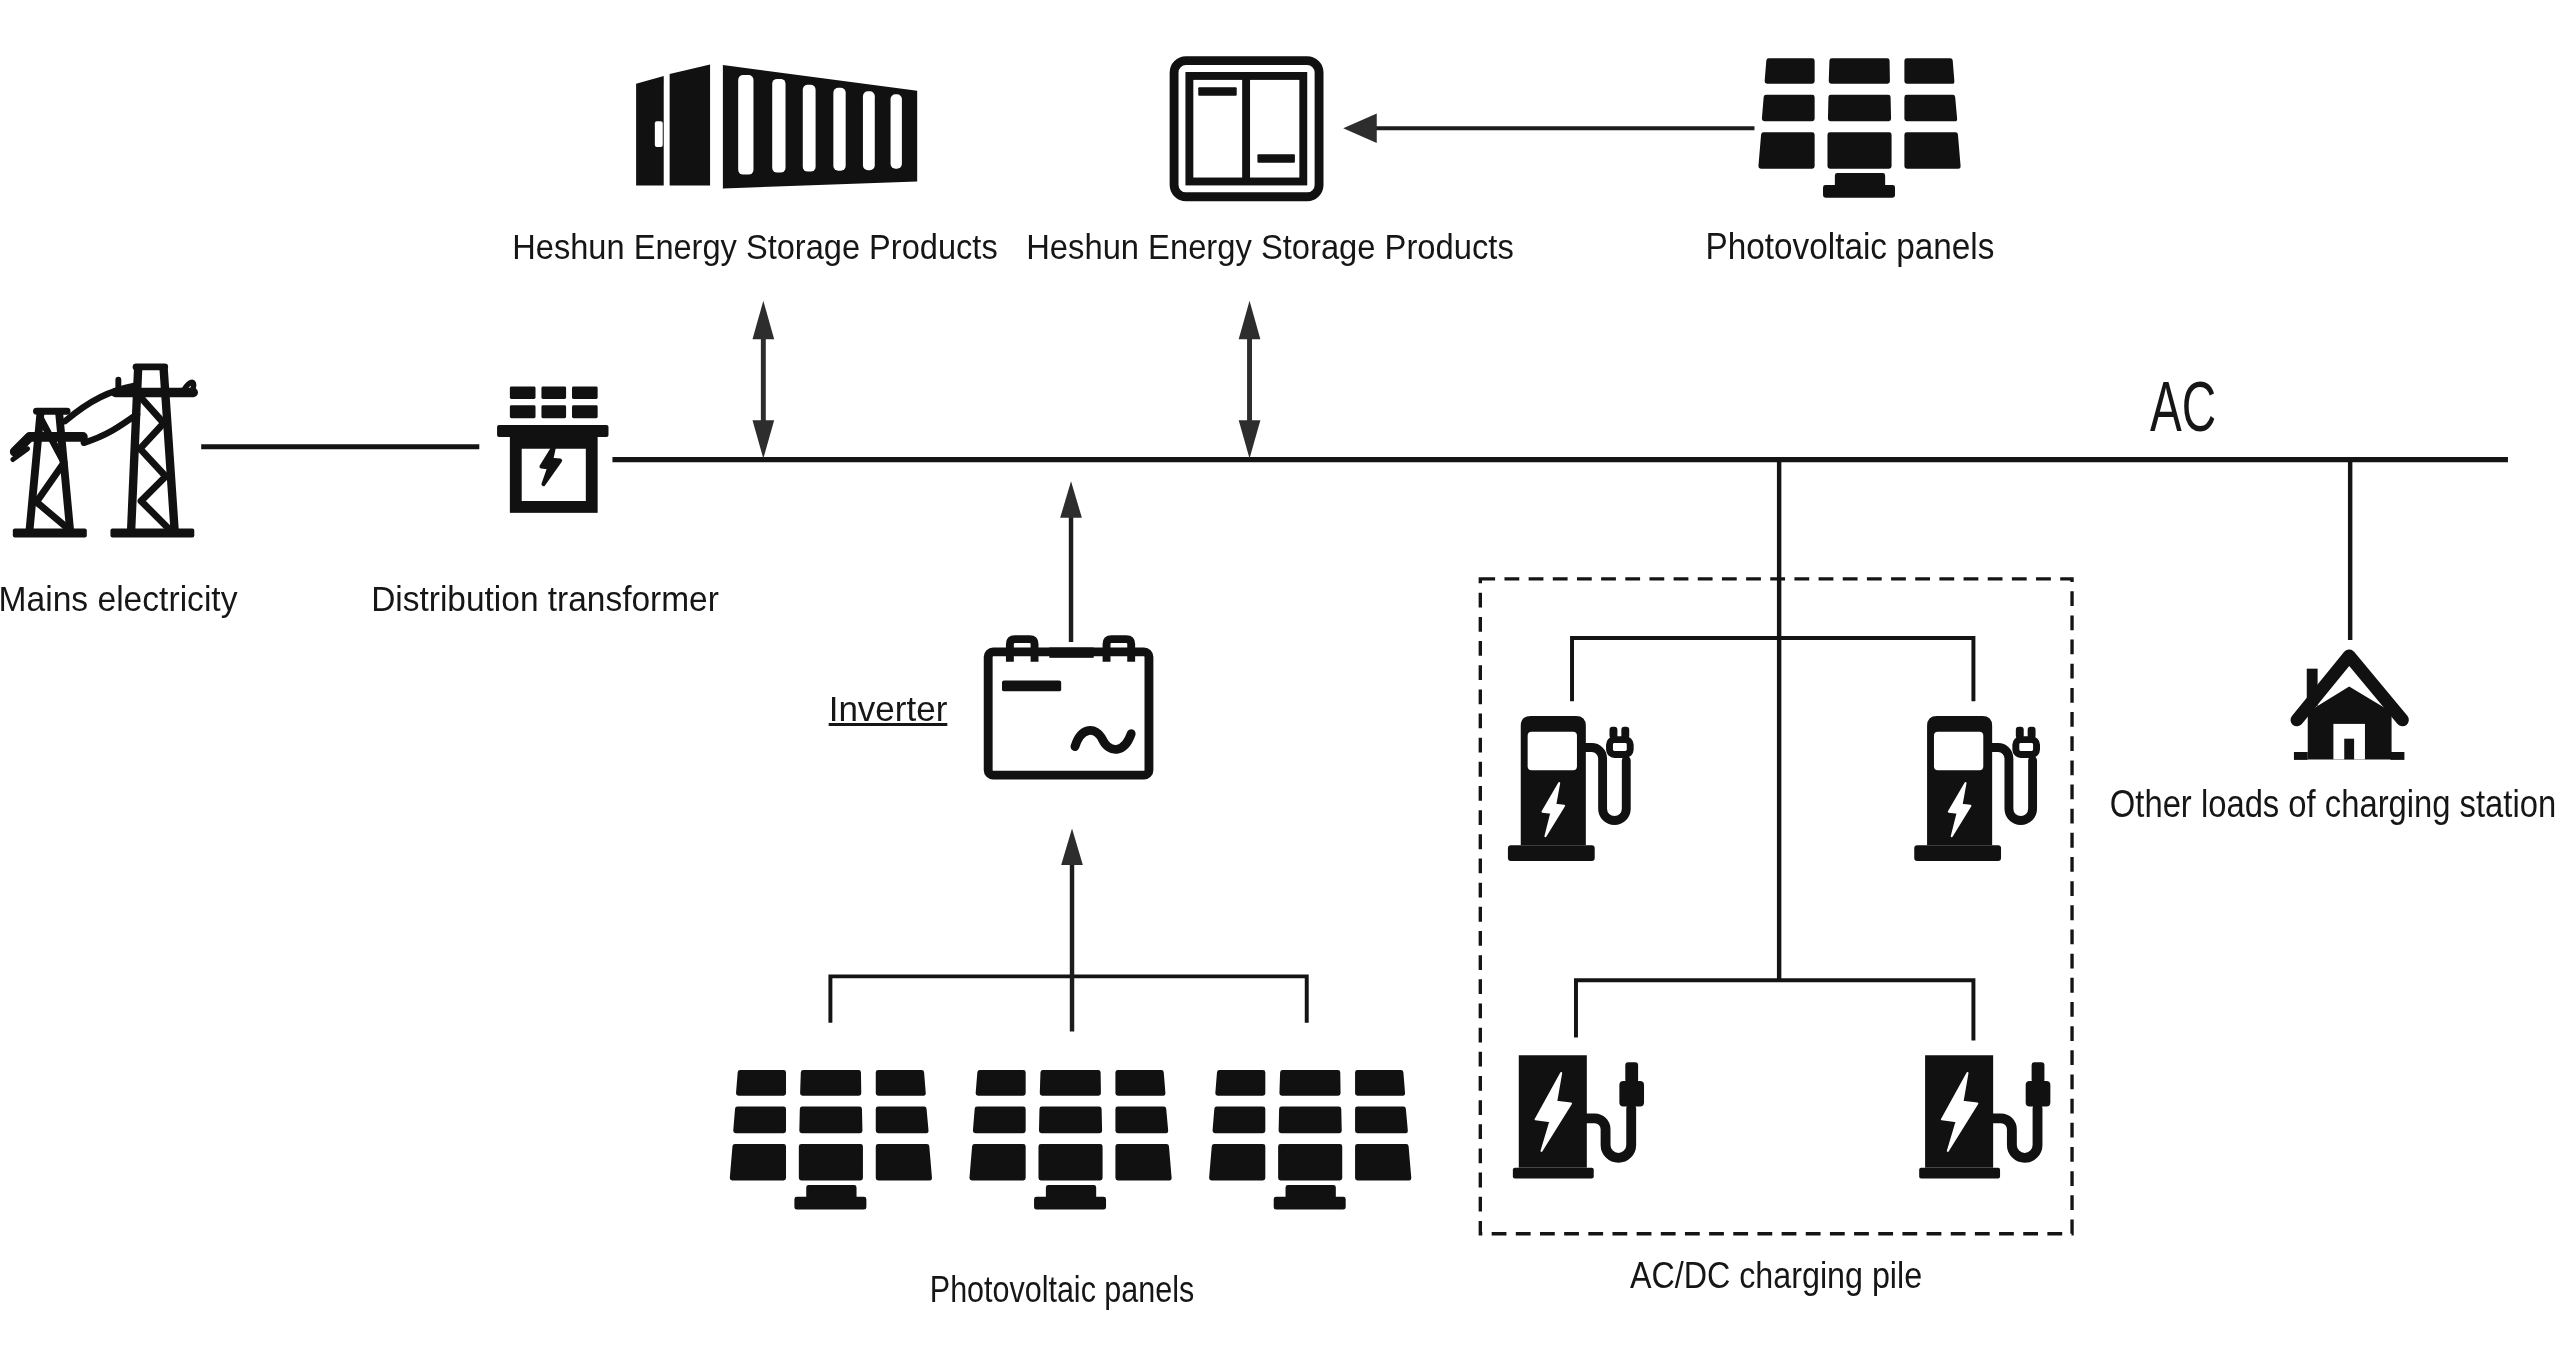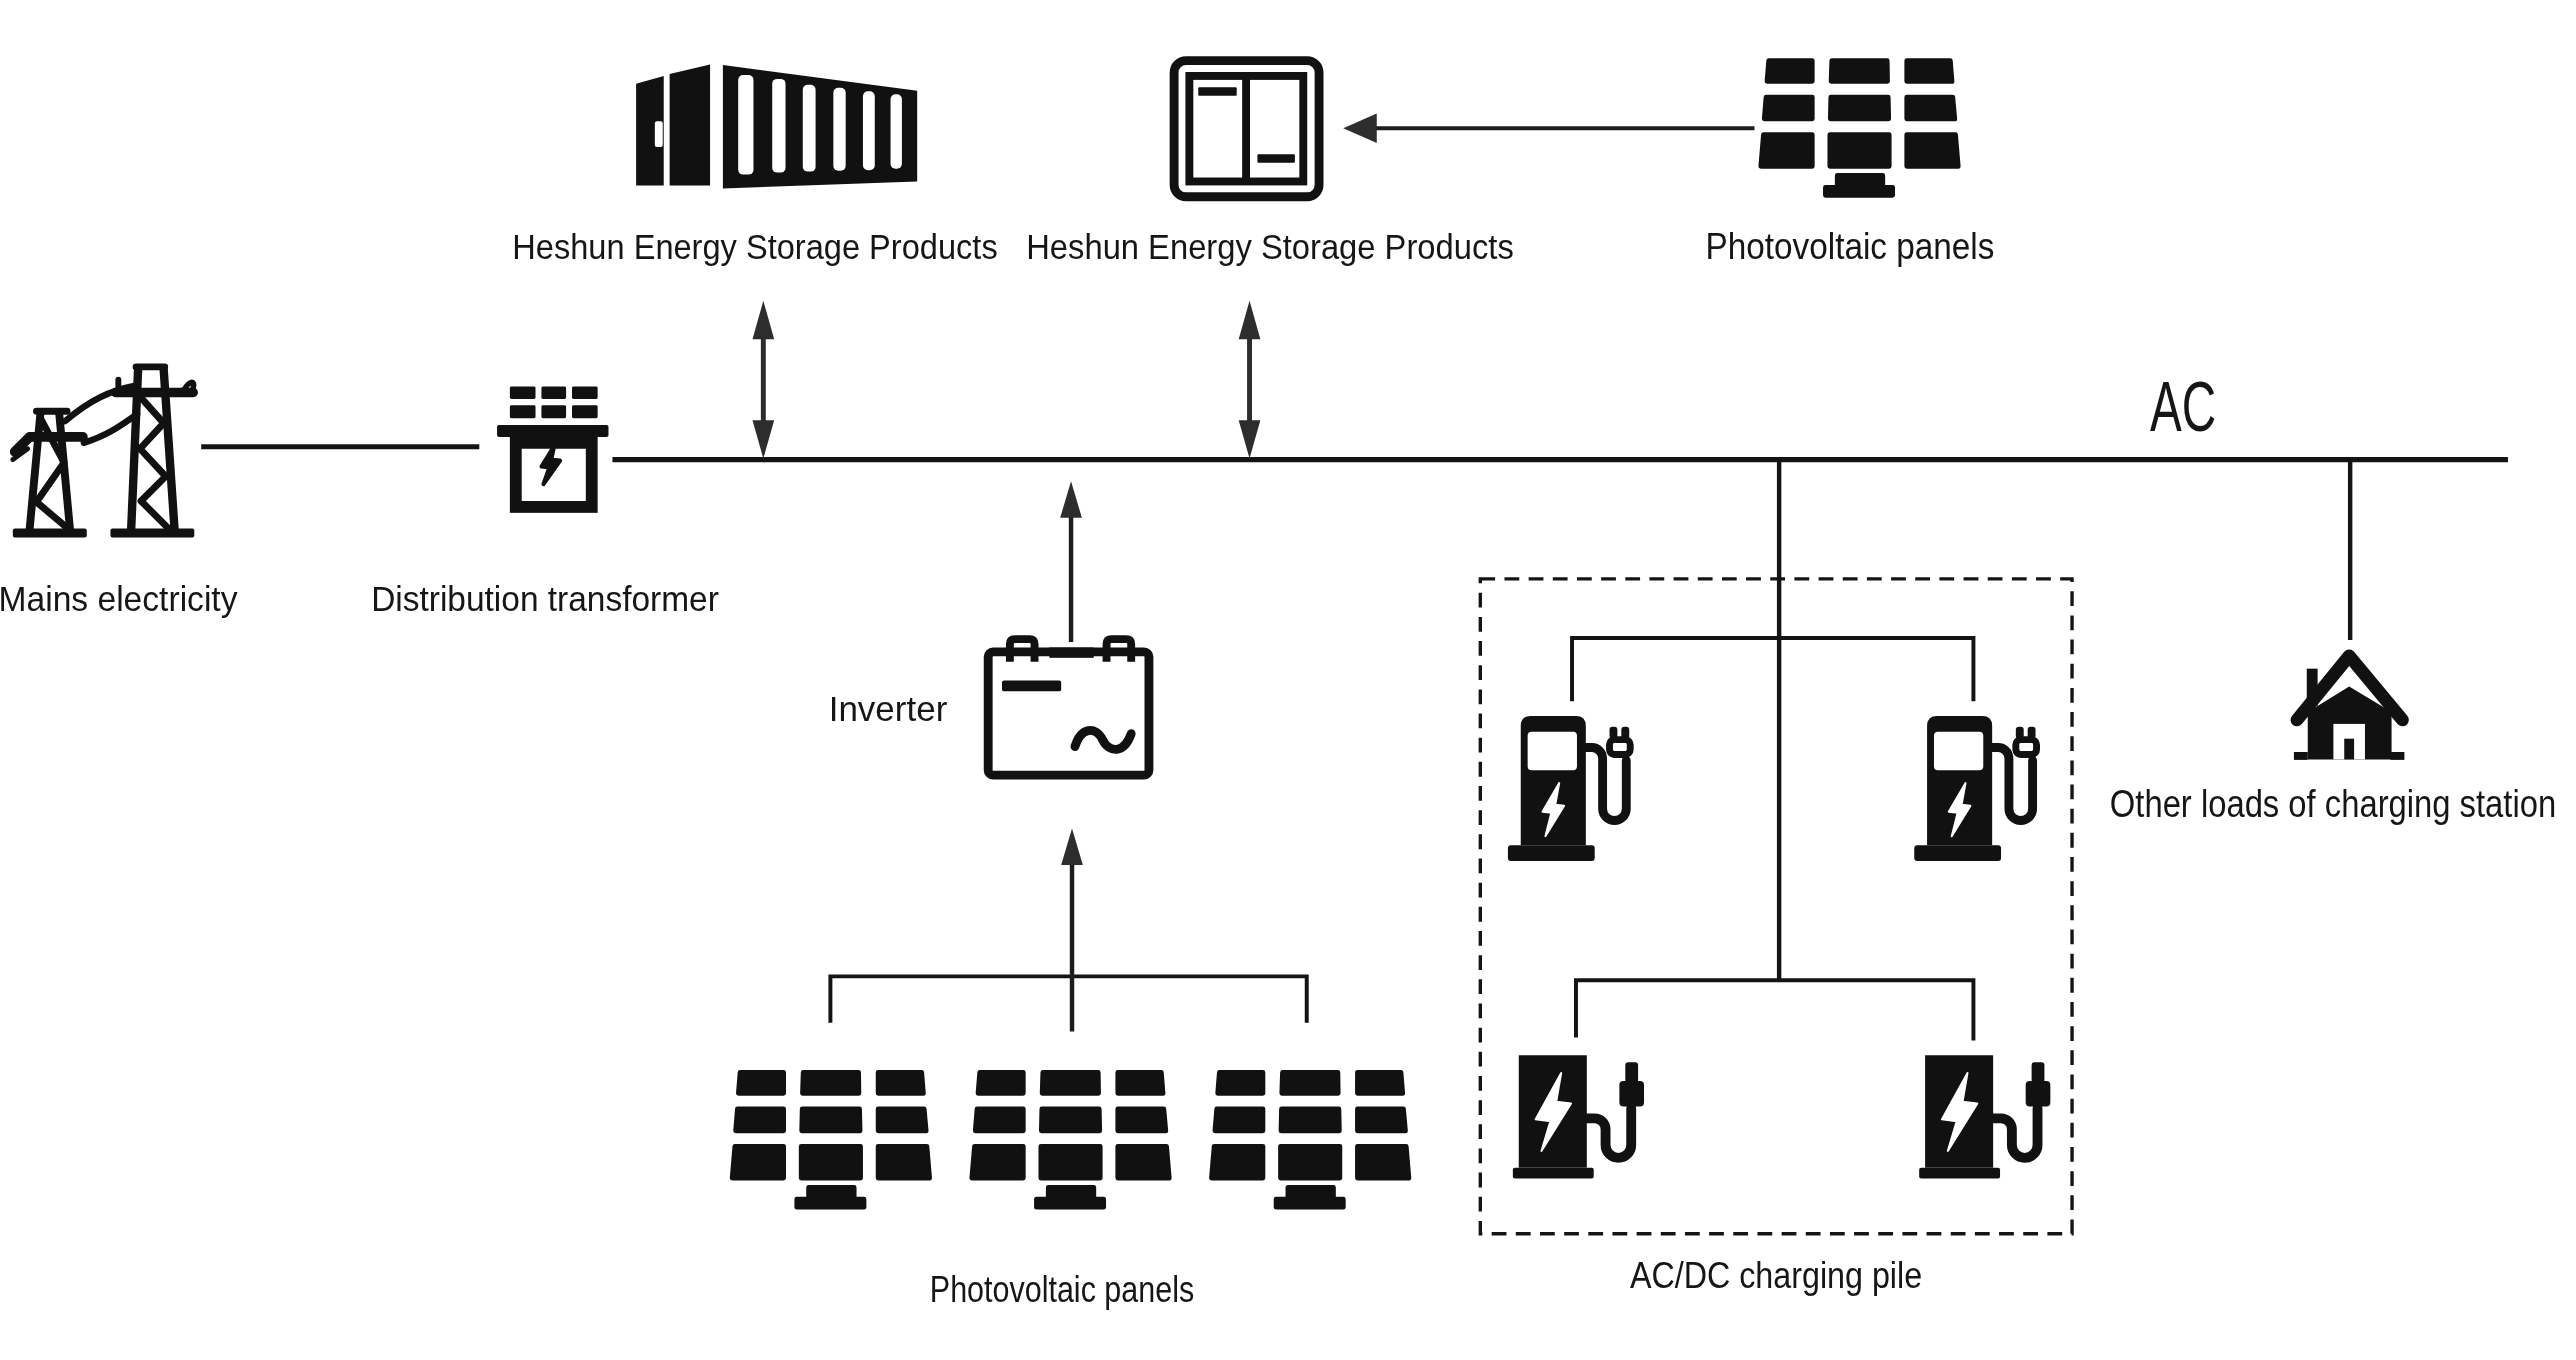--- a/index.html
+++ b/index.html
@@ -180,17 +180,17 @@
     <rect x="2424" y="762.5" width="14" height="8" fill="#111"></rect>
   </g>
 </svg>
 
 <div class="lbl" style="left:755px;top:229px;font-size:35px;transform:translateX(-50%) scaleX(0.931);">Heshun Energy Storage Products</div>
 <div class="lbl" style="left:1270px;top:229px;font-size:35px;transform:translateX(-50%) scaleX(0.935);">Heshun Energy Storage Products</div>
 <div class="lbl" style="left:1850px;top:228px;font-size:37px;transform:translateX(-50%) scaleX(0.90);">Photovoltaic panels</div>
 <div class="lbl" style="left:118px;top:581px;font-size:35px;transform:translateX(-50%) scaleX(0.96);">Mains electricity</div>
 <div class="lbl" style="left:545px;top:581px;font-size:35px;transform:translateX(-50%) scaleX(0.956);">Distribution transformer</div>
 <div class="lbl" style="left:2183px;top:372px;font-size:70px;transform:translateX(-50%) scaleX(0.68);">AC</div>
-<div class="lbl" style="left:888px;top:691px;font-size:35px;transform:translateX(-50%);">Inverter</div>
+<div class="lbl" style="left:888px;top:691px;font-size:35px;transform:translateX(-50%);text-decoration:underline;">Inverter</div>
 <div class="lbl" style="left:1062px;top:1271px;font-size:37px;transform:translateX(-50%) scaleX(0.824);">Photovoltaic panels</div>
 <div class="lbl" style="left:1776px;top:1258px;font-size:36px;transform:translateX(-50%) scaleX(0.896);">AC/DC charging pile</div>
 <div class="lbl" style="left:2333px;top:785px;font-size:38px;transform:translateX(-50%) scaleX(0.8625);">Other loads of charging station</div>
 
 
 </body></html>

